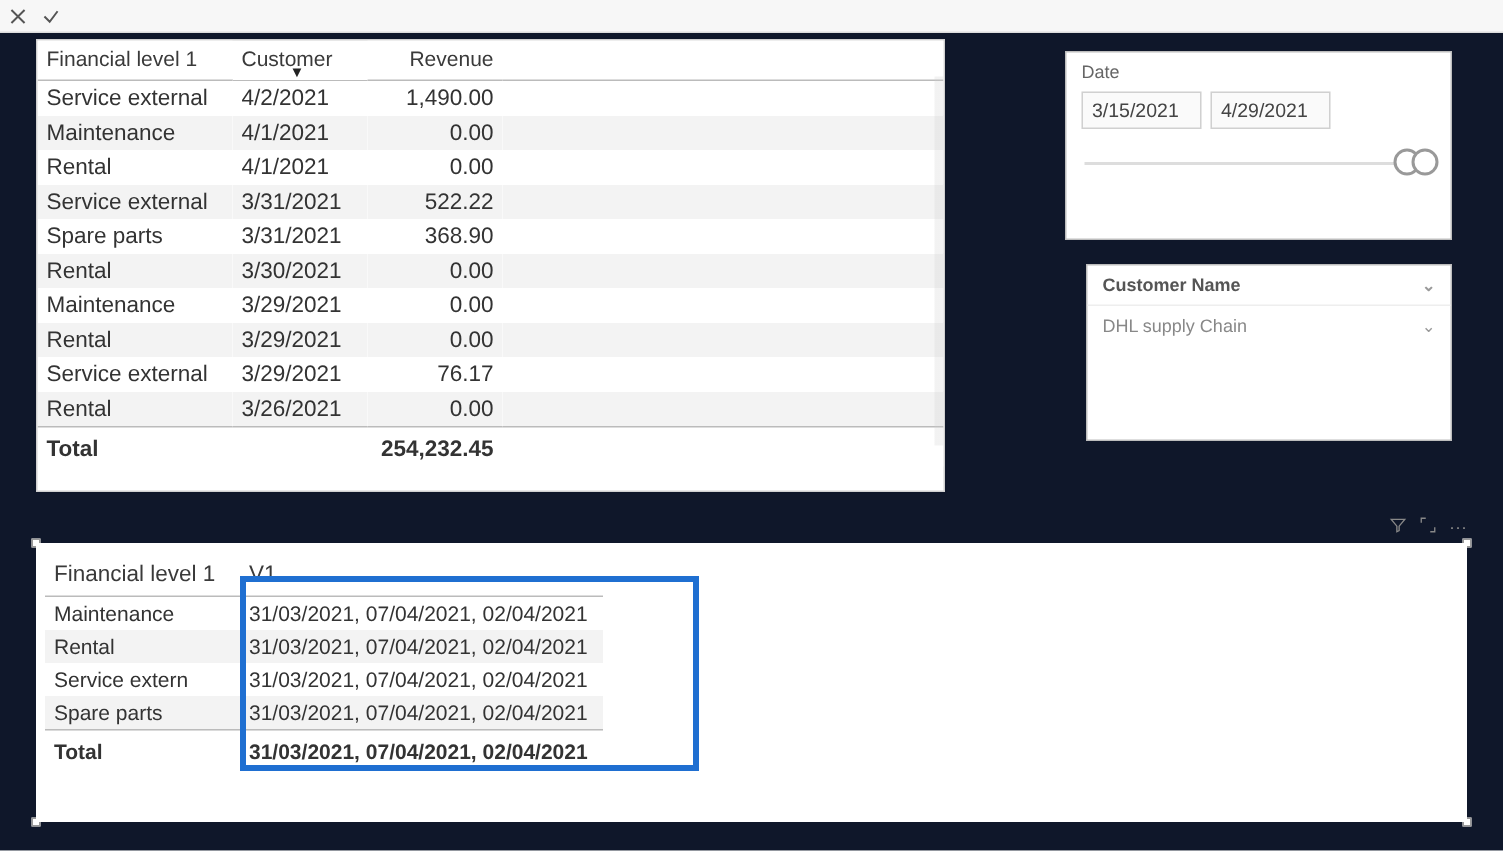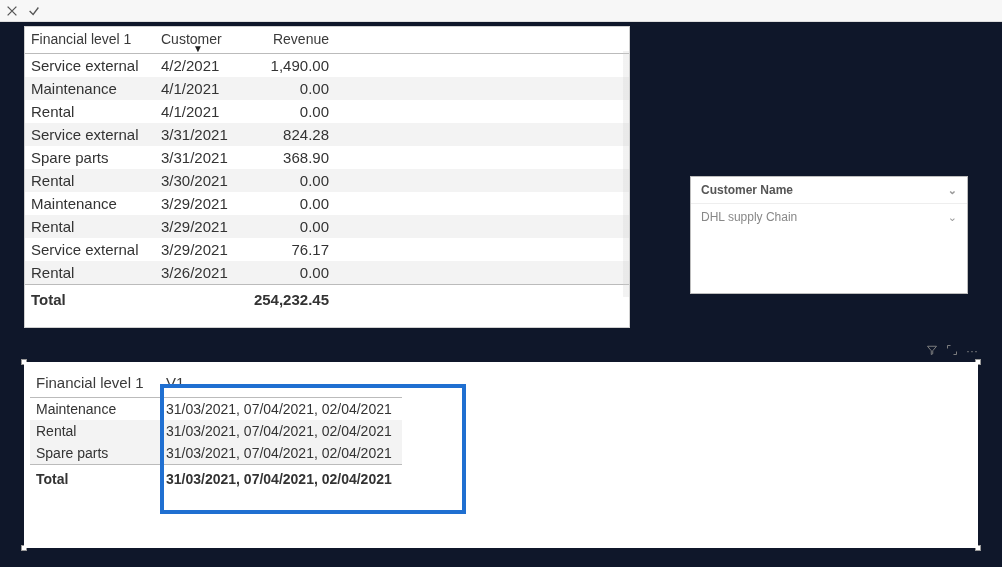--- a/index.html
+++ b/index.html
@@ -114,21 +114,21 @@
   .handle {
     width: 18px; height: 18px; border-radius: 50%;
     border: 2px solid #999; background: #fff;
     margin-left: -6px;
   }
 
   
   .visual-cust {
     position: absolute;
     top: 154px; right: 34px;
-    width: 278px; height: 118px;
+    width: 244px; height: 118px;
     border: 1px solid #bdbdbd;
     background: #fff;
   }
   .visual-cust .row {
     display: flex; justify-content: space-between; align-items: center;
     padding: 6px 10px;
     font-size: 12px;
   }
   .visual-cust .row.hdr { color:#555; font-weight:600; border-bottom:1px solid #eee; }
   .visual-cust .row.val { color:#888; }
@@ -244,21 +244,21 @@
           </tr>
           <tr class="odd">
             <td>Rental</td>
             <td>4/1/2021</td>
             <td class="num">0.00</td>
             <td></td>
           </tr>
           <tr class="even">
             <td>Service external</td>
             <td>3/31/2021</td>
-            <td class="num">824.28</td>
+            <td class="num">522.22</td>
             <td></td>
           </tr>
           <tr class="odd">
             <td>Spare parts</td>
             <td>3/31/2021</td>
             <td class="num">368.90</td>
             <td></td>
           </tr>
           <tr class="even">
             <td>Rental</td>
@@ -296,20 +296,33 @@
           <td>Total</td>
           <td></td>
           <td class="num">254,232.45</td>
           <td></td>
         </tr>
       </tfoot>
     </table>
     <div class="scroll-hint"></div>
   </div>
 
+  <div class="visual-date">
+    <div class="hdr">Date</div>
+    <div class="date-inputs">
+      <div class="box">3/15/2021</div>
+      <div class="box">4/29/2021</div>
+    </div>
+    <div class="slider-track">
+      <div class="slider-handles">
+        <div class="handle"></div>
+        <div class="handle"></div>
+      </div>
+    </div>
+  </div>
 
   <div class="visual-cust">
     <div class="row hdr">
       <span>Customer Name</span>
       <span class="chev">⌄</span>
     </div>
     <div class="row val">
       <span>DHL supply Chain</span>
       <span class="chev">⌄</span>
     </div>
@@ -345,20 +358,24 @@
         </thead>
         <tbody id="t2body">
             <tr class="odd">
               <td class="c1">Maintenance</td>
               <td class="c2">31/03/2021, 07/04/2021, 02/04/2021</td>
             </tr>
             <tr class="even">
               <td class="c1">Rental</td>
               <td class="c2">31/03/2021, 07/04/2021, 02/04/2021</td>
             </tr>
+            <tr class="odd">
+              <td class="c1">Service extern</td>
+              <td class="c2">31/03/2021, 07/04/2021, 02/04/2021</td>
+            </tr>
             <tr class="even">
               <td class="c1">Spare parts</td>
               <td class="c2">31/03/2021, 07/04/2021, 02/04/2021</td>
             </tr>
           </tbody>
         <tfoot>
           <tr>
             <td class="c1">Total</td>
             <td class="c2">31/03/2021, 07/04/2021, 02/04/2021</td>
           </tr>

